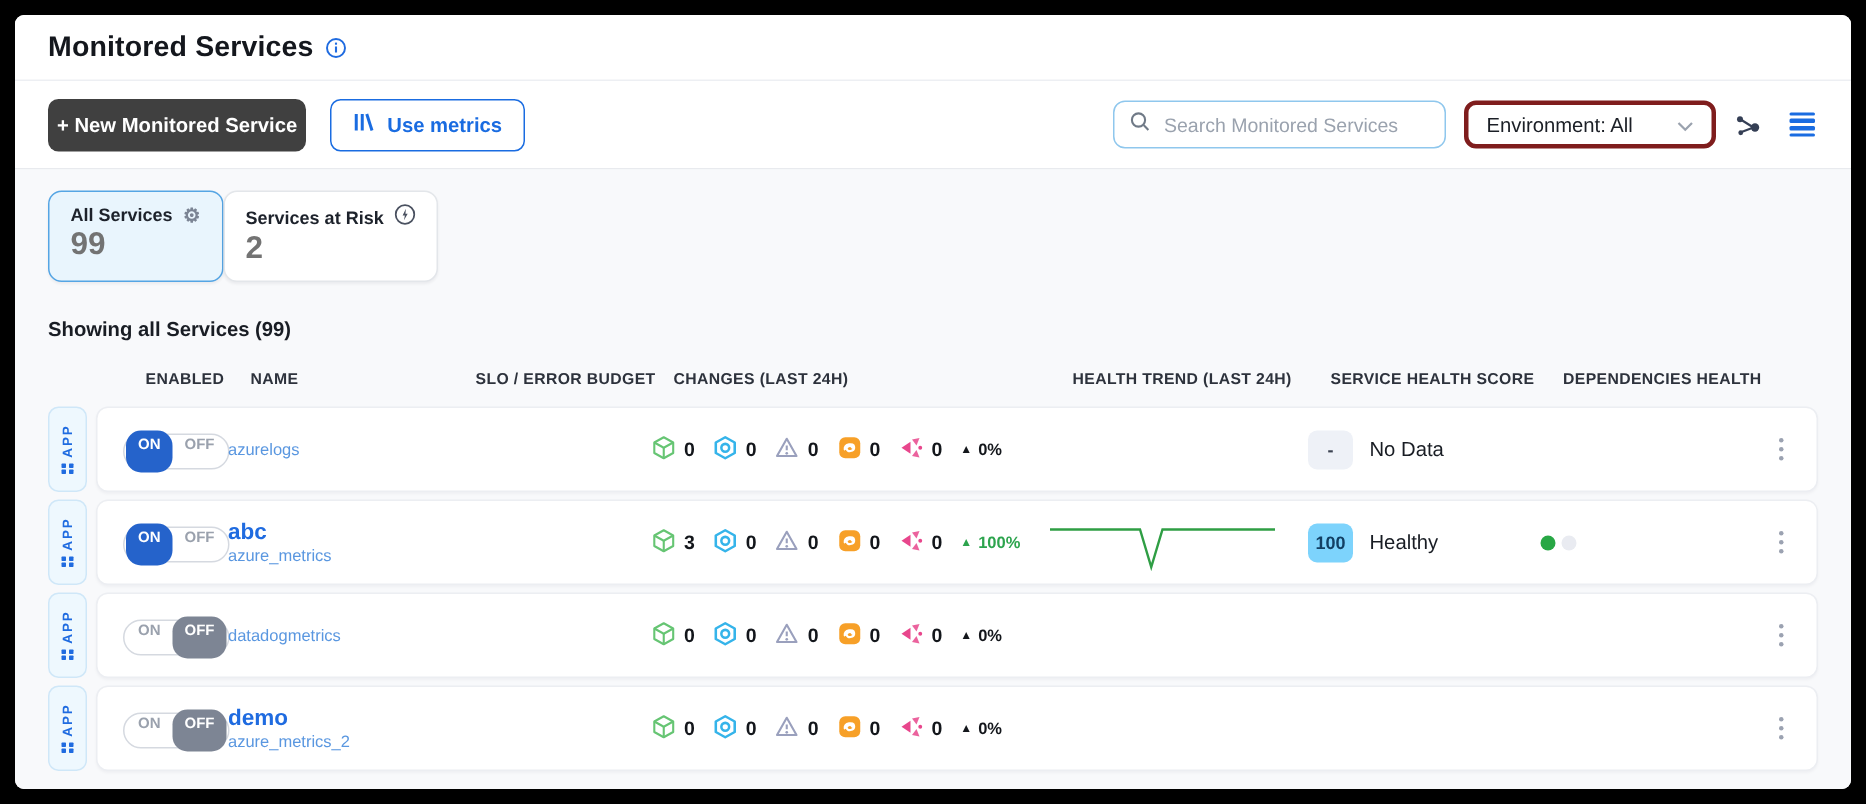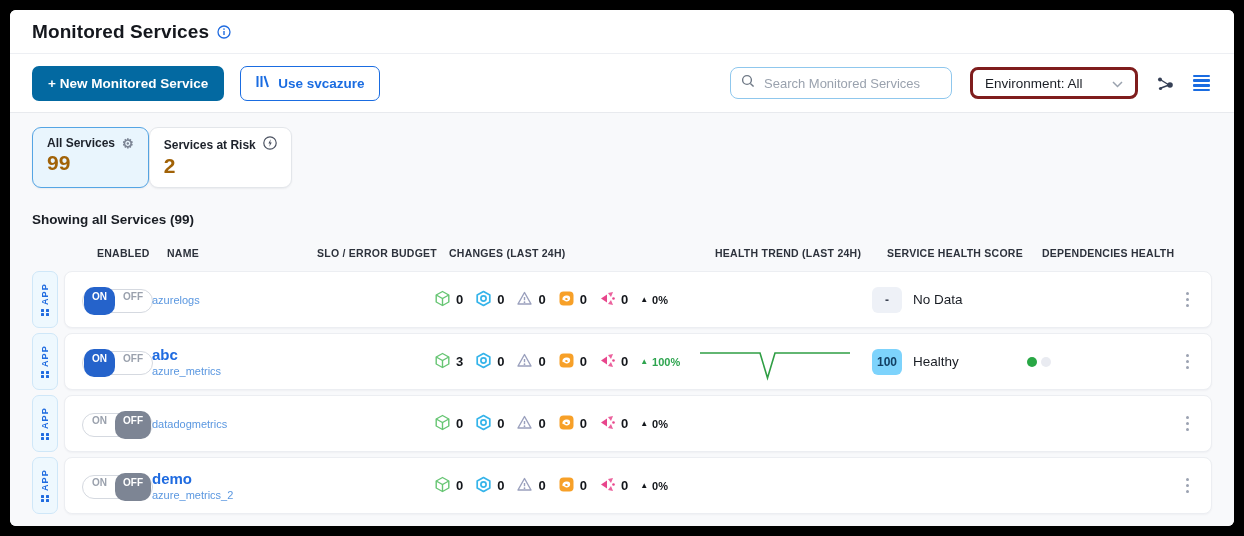--- a/index.html
+++ b/index.html
@@ -14,37 +14,37 @@
     background:#fff;border-radius:6px;overflow:hidden;
     display:flex;flex-direction:column;
   }
   
   .app-header{height:43px;display:flex;align-items:center;padding:0 22px;border-bottom:1px solid #edeff3;background:#fff;flex:none;}
   .page-title{font-size:19px;font-weight:bold;color:#14171d;letter-spacing:.1px;}
   .info-ic{margin-left:8px;display:flex;}
   
   .toolbar{height:58px;display:flex;align-items:center;padding:0 22px;border-bottom:1px solid #e8eaee;background:#fff;flex:none;gap:16px;}
   .btn{display:flex;align-items:center;gap:8px;height:35px;border-radius:7px;font-size:13.5px;font-weight:bold;cursor:pointer;box-sizing:border-box;}
-  .btn-primary{background:#0369a1;color:#fff;border:none;padding:0 16px;}
+  .btn-primary{background:#404040;color:#fff;border:none;padding:0 6px;}
   .btn-outline{background:#fff;color:#1a6ce1;border:1.5px solid #1a6ce1;padding:0 14px;}
-  .tb-right{margin-left:auto;display:flex;align-items:center;gap:18px;}
+  .tb-right{margin-left:auto;display:flex;align-items:center;gap:12px;}
   .search-box{display:flex;align-items:center;gap:7px;border:1.5px solid #8fc7ed;border-radius:8px;height:30px;padding:0 10px;background:#fff;width:200px;}
   .search-box input{border:none;outline:none;font-size:13px;color:#333;width:100%;background:transparent;font-family:"Liberation Sans",sans-serif;}
   .search-box input::placeholder{color:#9aa2ae;}
   .env-select{display:flex;align-items:center;justify-content:space-between;border:3px solid #7f1d1d;border-radius:8px;height:32px;padding:0 12px;width:168px;background:#fff;font-size:13.5px;color:#1b1f26;cursor:pointer;box-sizing:border-box;}
   .view-icons{display:flex;align-items:center;gap:16px;}
   .list-ic{display:flex;flex-direction:column;gap:2px;cursor:pointer;padding:2px;}
   .list-ic i{display:block;width:17px;height:2.6px;background:#1a6ce1;border-radius:1px;}
   
   .content{flex:1;background:#f8f9fb;padding:14px 22px 10px;overflow:hidden;}
   .cards{display:flex;}
   .card{background:#fff;border:1px solid #e3e6ea;border-radius:9px;padding:8px 14px 9px;min-width:94px;box-shadow:0 1px 2px rgba(16,24,40,.06);cursor:pointer;box-sizing:border-box;}
   .card.sel{background:#e9f5fd;border:1.5px solid #55a5e4;}
   .card-top{display:flex;align-items:center;gap:7px;font-size:12px;color:#1d222b;font-weight:600;}
-  .card-val{font-size:21px;font-weight:800;color:#a16207;margin-top:1px;}
+  .card-val{font-size:21px;font-weight:800;color:#737373;margin-top:1px;}
   .showing{margin-top:24px;font-size:13.5px;font-weight:bold;color:#191d24;}
   
   .grid-cols{display:grid;grid-template-columns:70px 150px 132px 266px 172px 155px 1fr;align-items:center;}
   .thead{margin:20px 0 12px 48px;padding:0 16px 0 17px;font-size:10.5px;font-weight:bold;color:#2d323c;letter-spacing:.25px;}
   .trow{display:flex;gap:6px;margin-bottom:5px;height:57px;}
   .rowtab{width:26px;flex:none;border:1px solid #cfe7f8;background:#eef8fe;border-radius:7px;display:flex;flex-direction:column;align-items:center;justify-content:center;gap:4px;color:#1f6be0;cursor:pointer;box-sizing:border-box;}
   .rowtab .vtext{writing-mode:vertical-rl;transform:rotate(180deg);font-size:9px;font-weight:bold;letter-spacing:1.2px;}
   .gridic{display:grid;grid-template-columns:3px 3px;grid-gap:1.5px;}
   .gridic i{width:3px;height:3px;background:#1f6be0;border-radius:.5px;display:block;}
   .rowcard{flex:1;background:#fff;border:1px solid #eceef2;border-radius:8px;padding:0 16px 0 17px;box-shadow:0 1px 2px rgba(16,24,40,.04);}
@@ -97,21 +97,21 @@
       <span>+ New Monitored Service</span>
     </button>
     <button class="btn btn-outline">
       <span>
         <svg width="15" height="15" viewBox="0 0 15 15">
             <line x1="2.5" y1="2" x2="2.5" y2="13" stroke="#1a6ce1" stroke-width="2"></line>
             <line x1="6.5" y1="2" x2="6.5" y2="13" stroke="#1a6ce1" stroke-width="2"></line>
             <line x1="9.5" y1="2" x2="13" y2="13" stroke="#1a6ce1" stroke-width="2"></line>
           </svg>
       </span>
-      <span>Use svcazure</span>
+      <span>Use metrics</span>
     </button>
 
     <div class="tb-right">
       <div class="search-box">
         <span>
           <svg width="14" height="14" viewBox="0 0 14 14">
               <circle cx="6" cy="6" r="4.4" fill="none" stroke="#707a87" stroke-width="1.4"></circle>
               <line x1="9.4" y1="9.4" x2="12.6" y2="12.6" stroke="#707a87" stroke-width="1.4"></line>
             </svg>
         </span>

